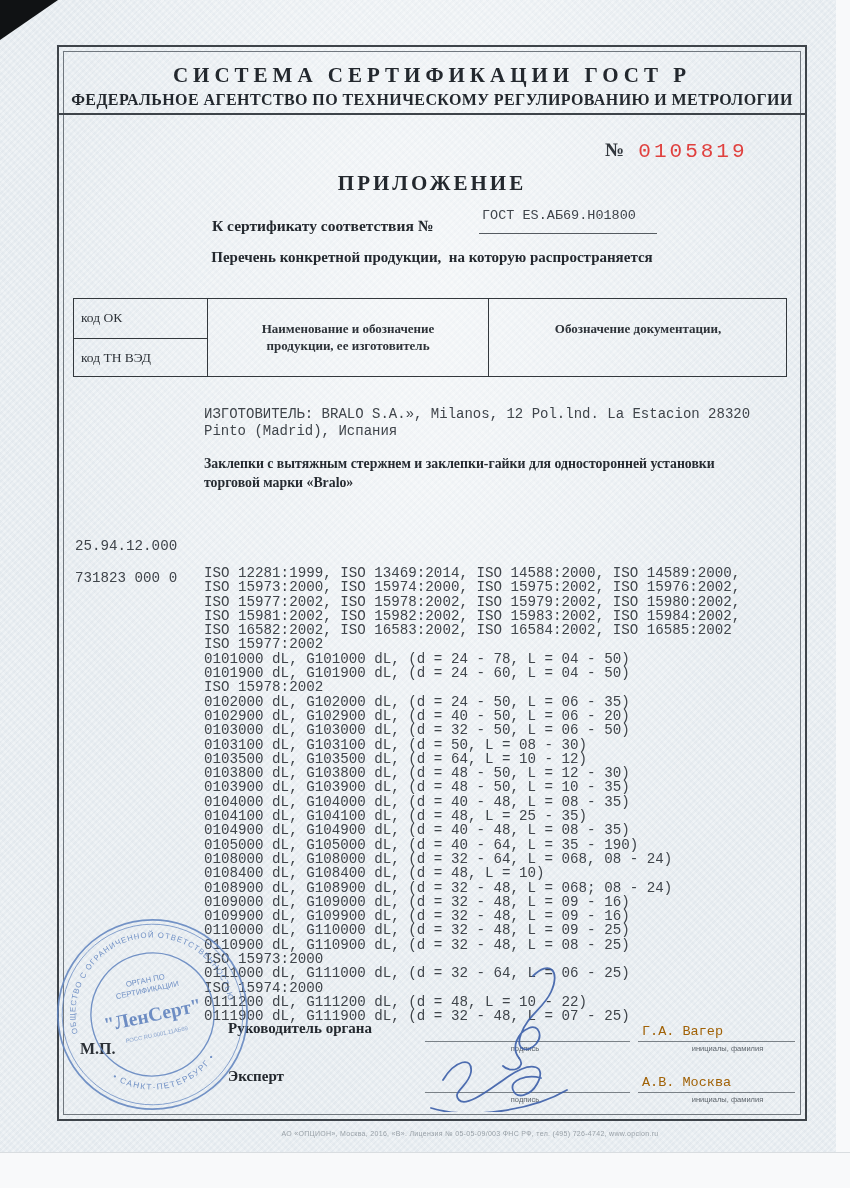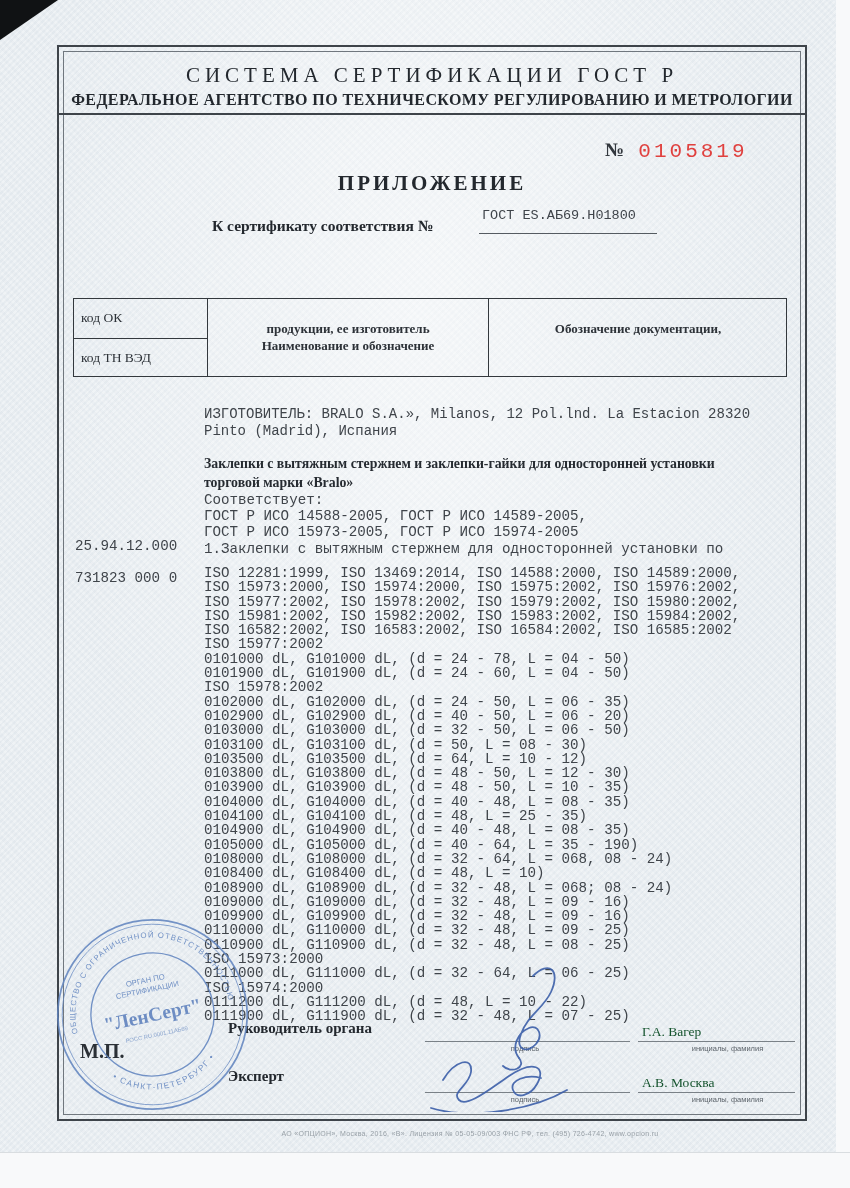--- a/index.html
+++ b/index.html
@@ -20,21 +20,21 @@
   .edge-right { position:absolute; left:836px; top:0; width:14px; height:1188px; background:#f8f9fa; }
   .edge-bottom { position:absolute; left:0; top:1152px; width:850px; height:36px; background:#f8f9fa; border-top:1px solid #d9dde0; }
   .corner-artifact {
     position:absolute; left:0; top:0; width:58px; height:40px; background:#101214;
     clip-path:polygon(0 0, 100% 0, 0 100%);
   }
   .frame-outer { position:absolute; left:57px; top:45px; width:750px; height:1076px; border:2px solid #3e444a; }
   .frame-inner { position:absolute; left:63px; top:51px; width:738px; height:1064px; border:1px solid #70777e; }
   .abs { position:absolute; }
   .ctr { left:57px; width:750px; text-align:center; }
-  .title-main { font-weight:400; font-size:21px; letter-spacing:5px; color:#23282e; }
+  .title-main { font-weight:700; font-size:21px; letter-spacing:5px; color:#23282e; }
   .title-agency { font-weight:700; font-size:16px; letter-spacing:.4px; color:#23282e; }
   .header-rule { left:59px; top:113px; width:746px; height:2px; background:#3e444a; }
   .num-row { left:605px; top:139px; font-size:19px; white-space:nowrap; }
   .num-label { font-weight:700; color:#33383e; }
   .num-value { font-family:"Liberation Mono", monospace; font-size:21px; letter-spacing:3px; color:#e0413f; vertical-align:-1px; }
   .appendix { top:171px; font-weight:700; font-size:21px; letter-spacing:3px; color:#23282e; }
   .cert-ref-label { left:212px; top:217px; font-weight:700; font-size:15.5px; color:#23282e; }
   .cert-number { left:482px; top:208px; font-family:"Liberation Mono", monospace; font-size:13.5px; color:#3f444a; }
   .cert-underline { left:479px; top:233px; width:178px; height:1px; background:#555b61; }
   .subtitle { font-weight:700; font-size:15px; color:#23282e; white-space:pre; }
@@ -47,22 +47,22 @@
   .mono { font-family:"Liberation Mono", monospace; color:#3f444a; white-space:pre; }
   .block-a { left:204px; top:406px; font-size:14px; line-height:17px; }
   .block-b { left:204px; top:455px; font-family:"Liberation Serif", serif; font-weight:600; font-size:13.8px; line-height:18.5px; color:#262b31; white-space:pre; }
   .block-c { left:204px; top:492px; font-size:14.2px; line-height:16.2px; }
   .block-d { left:204px; top:566px; font-size:14.2px; line-height:14.3px; }
   .code-ok { left:75px; top:538px; font-size:14.2px; }
   .code-tnved { left:75px; top:570px; font-size:14.2px; }
   .sig-label { font-weight:700; font-size:15px; color:#23282e; }
   .rule { height:1px; background:#7a8187; }
   .caption { font-size:7.5px; color:#5c636a; text-align:center; font-family:"Liberation Sans", sans-serif; }
-  .sig-name { font-family:Liberation Serif, serif; font-size:13.5px; color:#14532d; white-space:pre; }
-  .mp { left:80px; top:1040px; font-weight:700; font-size:20px; color:#2b3036; }
+  .sig-name { font-family:Liberation Mono, monospace; font-size:13.5px; color:#a16207; white-space:pre; }
+  .mp { left:80px; top:1040px; font-weight:700; font-size:16px; color:#2b3036; }
   .stamp { left:50px; top:912px; width:205px; height:205px; transform:rotate(-12deg); opacity:.88; }
   .signature-svg { left:415px; top:962px; width:240px; height:150px; }
   .footer-print { left:150px; top:1130px; width:640px; text-align:center; font-family:"Liberation Sans", sans-serif; font-size:7px; letter-spacing:.3px; color:#98a0a7; }
 </style>
 </head>
 <body>
 
 <div class="scan">
   <div class="paper"></div>
   <div class="edge-right"></div>
@@ -81,46 +81,43 @@
     <span>&nbsp;</span>
     <span class="num-value">0105819</span>
   </div>
 
   <div class="abs ctr appendix">ПРИЛОЖЕНИЕ</div>
 
   <div class="abs cert-ref-label">К сертификату соответствия №</div>
   <div class="abs cert-number mono">ГОСТ ES.АБ69.Н01800</div>
   <div class="abs cert-underline"></div>
 
+  <div class="abs ctr subtitle" style="top:249px;">Перечень конкретной продукции,  на которую распространяется</div>
 
   <div class="abs tbl"></div>
   <div class="abs tbl-v1"></div>
   <div class="abs tbl-v2"></div>
   <div class="abs tbl-h1"></div>
   <div class="abs cell-label" style="left:81px;top:310px;">код ОК</div>
   <div class="abs cell-label" style="left:81px;top:350px;">код ТН ВЭД</div>
   <div class="abs cell-head" style="left:208px;top:320px;width:280px;">
+    <div>Наименование и обозначение</div>
     <div>продукции, ее изготовитель</div>
-    <div>Наименование и обозначение</div>
   </div>
   <div class="abs cell-head" style="left:489px;top:320px;width:298px;">
     <div>Обозначение документации,</div>
   </div>
 
   <div class="abs mono code-ok">25.94.12.000</div>
   <div class="abs mono code-tnved">731823 000 0</div>
 
   <div class="abs mono block-a">ИЗГОТОВИТЕЛЬ: BRALO S.A.», Milanos, 12 Pol.lnd. La Estacion 28320
 Pinto (Madrid), Испания</div>
   <div class="abs block-b">Заклепки с вытяжным стержнем и заклепки-гайки для односторонней установки
 торговой марки «Bralo»</div>
-  <div class="abs mono block-c">Соответствует:
-ГОСТ Р ИСО 14588-2005, ГОСТ Р ИСО 14589-2005,
-ГОСТ Р ИСО 15973-2005, ГОСТ Р ИСО 15974-2005
-1.Заклепки с вытяжным стержнем для односторонней установки по</div>
   <div class="abs mono block-d">ISO 12281:1999, ISO 13469:2014, ISO 14588:2000, ISO 14589:2000,
 ISO 15973:2000, ISO 15974:2000, ISO 15975:2002, ISO 15976:2002,
 ISO 15977:2002, ISO 15978:2002, ISO 15979:2002, ISO 15980:2002,
 ISO 15981:2002, ISO 15982:2002, ISO 15983:2002, ISO 15984:2002,
 ISO 16582:2002, ISO 16583:2002, ISO 16584:2002, ISO 16585:2002
 ISO 15977:2002
 0101000 dL, G101000 dL, (d = 24 - 78, L = 04 - 50)
 0101900 dL, G101900 dL, (d = 24 - 60, L = 04 - 50)
 ISO 15978:2002
 0102000 dL, G102000 dL, (d = 24 - 50, L = 06 - 35)

